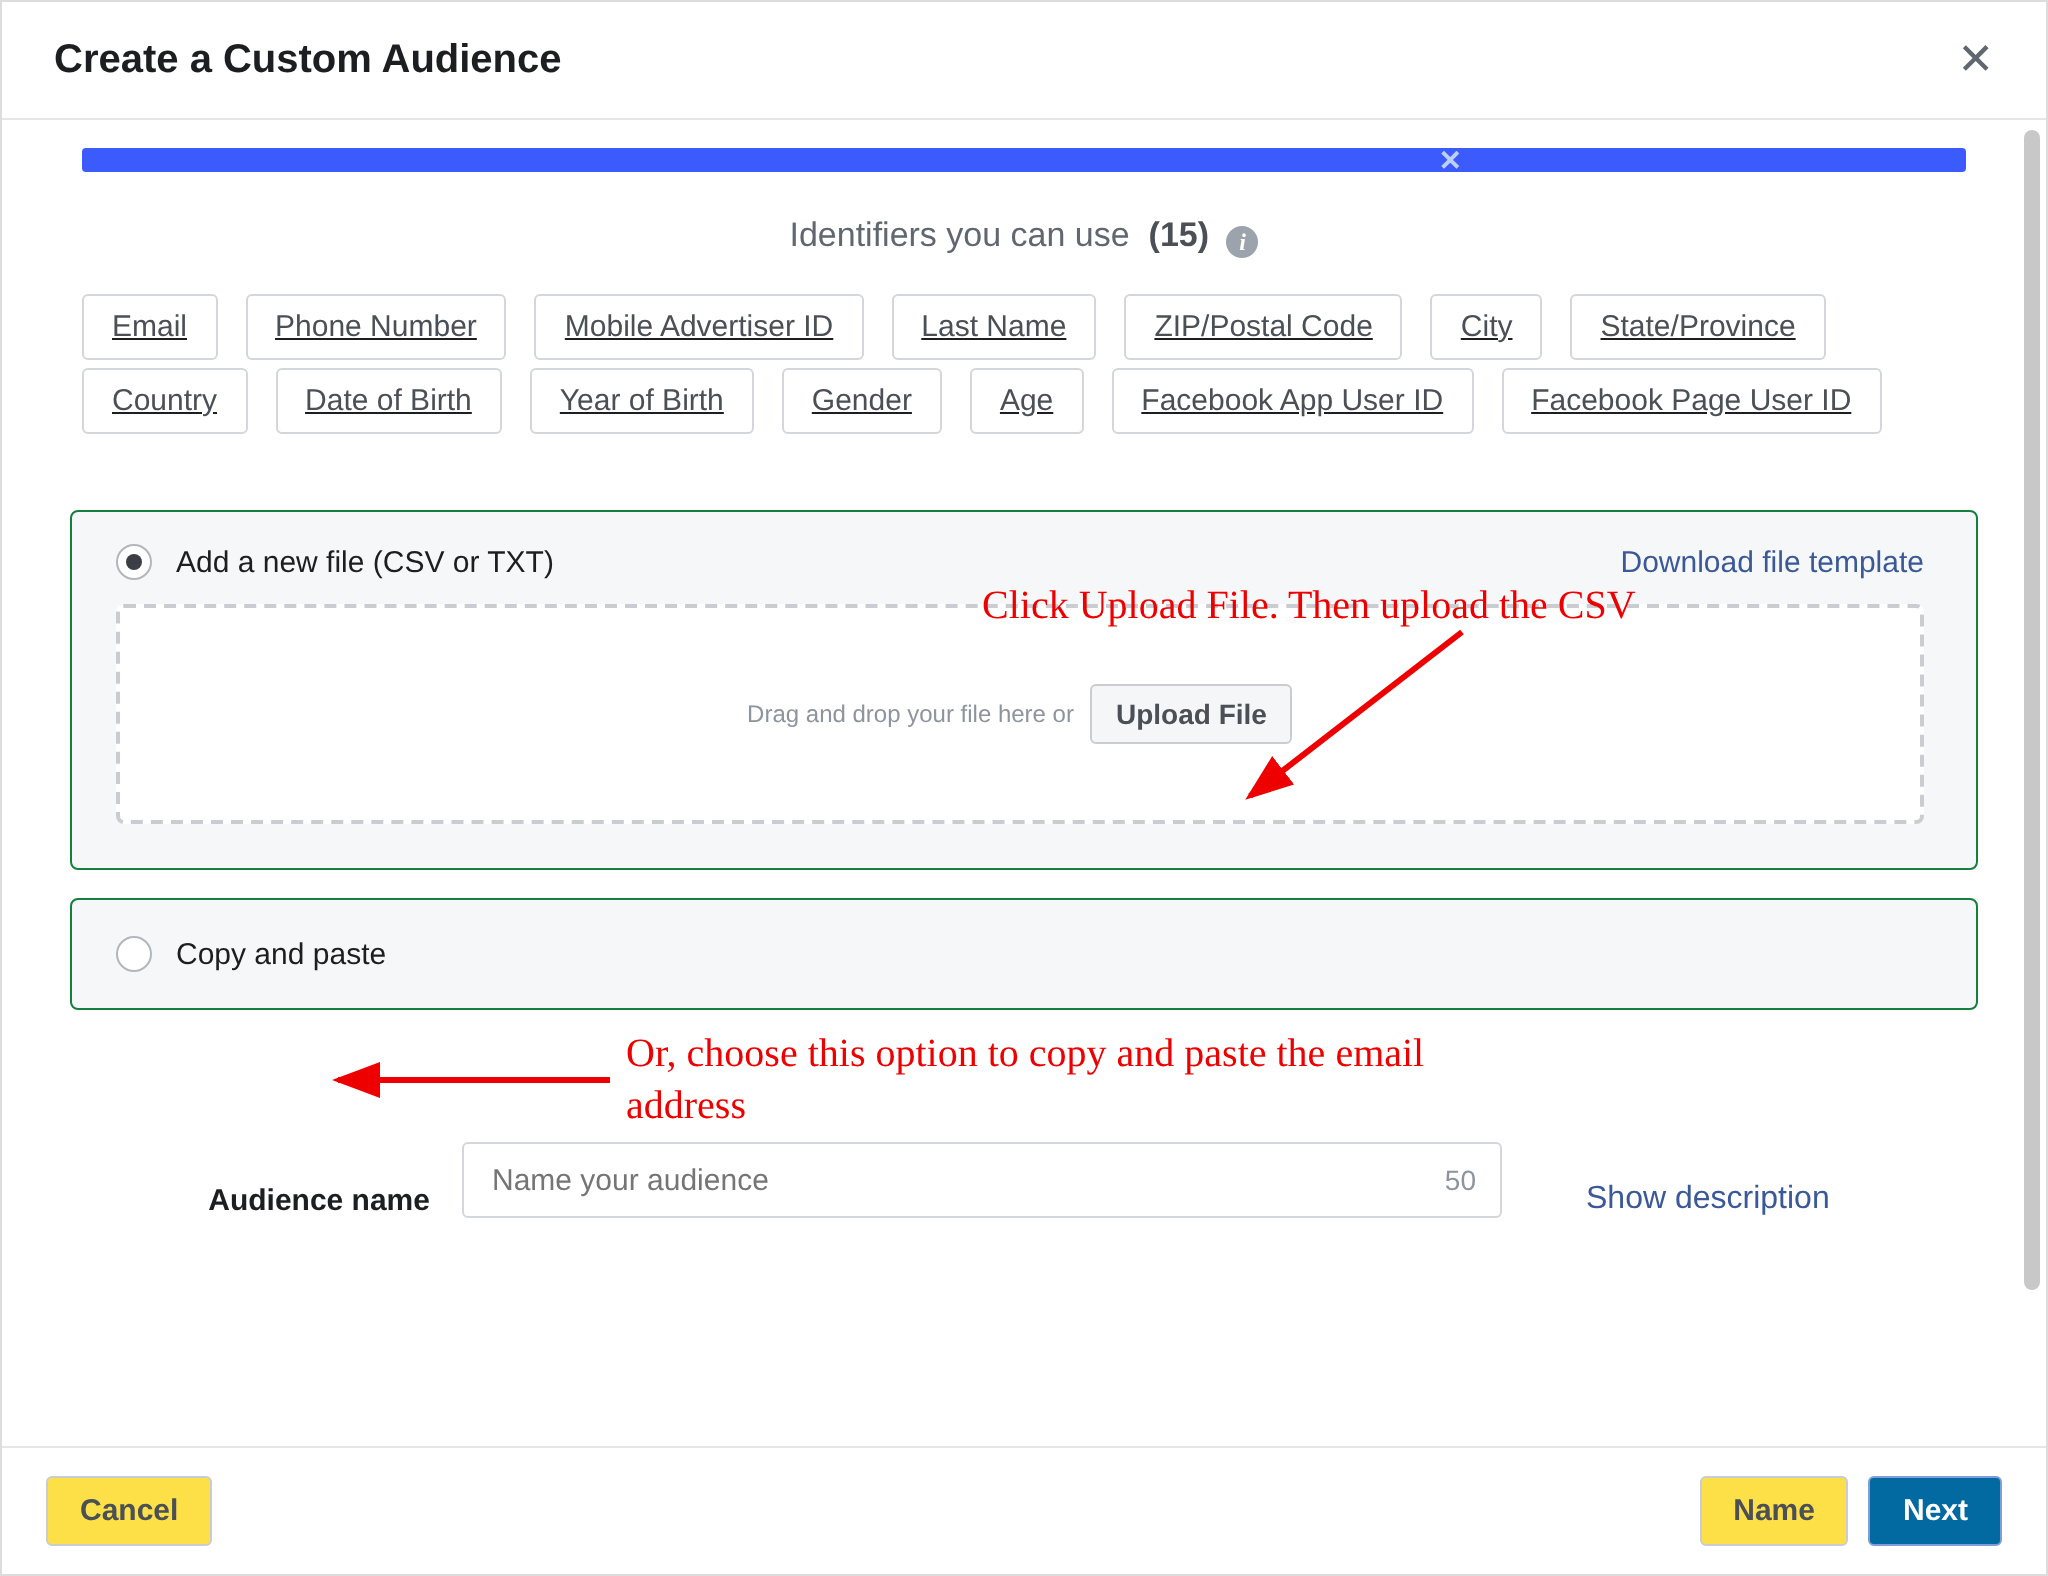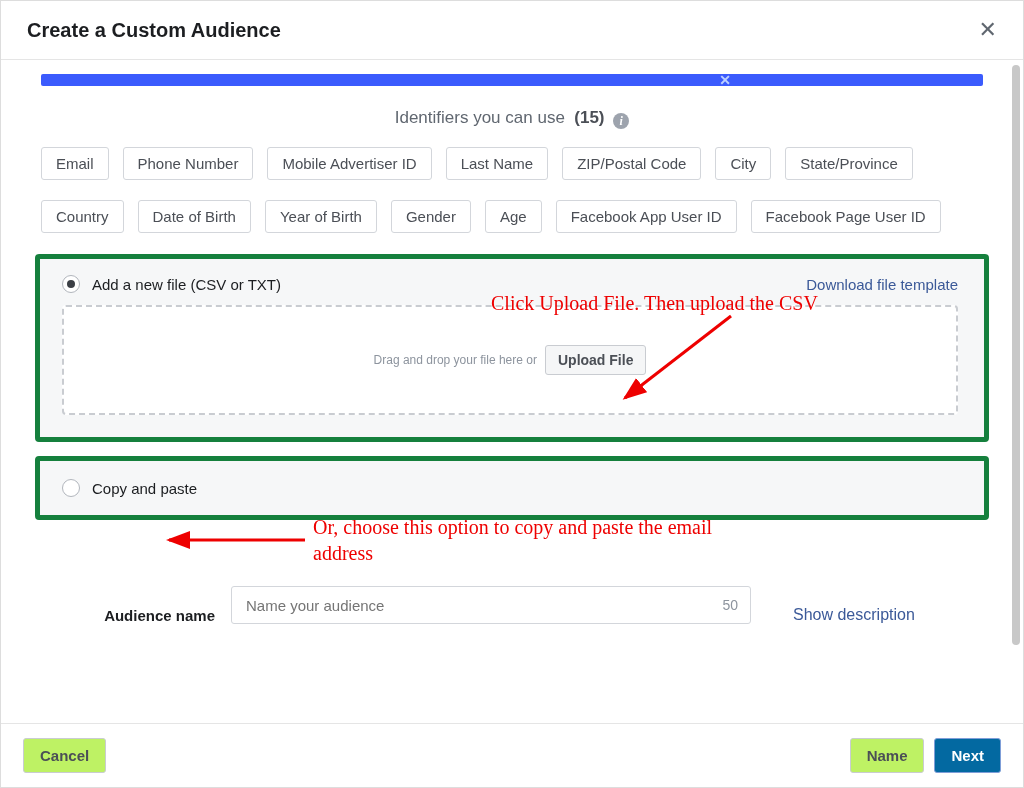--- a/index.html
+++ b/index.html
@@ -78,36 +78,37 @@
     font-size: 12px;
     line-height: 16px;
     text-align: center;
     font-weight: 700;
     vertical-align: -2px;
     margin-left: 4px;
   }
   .chips {
     display: flex;
     flex-wrap: wrap;
-    gap: 20px 14px;
-    margin-bottom: 21px;
+    gap: 4px 14px;
+    margin-bottom: 38px;
     padding: 0 6px;
+    text-decoration: underline;
   }
   .chip {
     border: 1px solid #d3d6db;
     border-radius: 3px;
     padding: 7px 14px;
     font-size: 15px;
     color: #4b4f56;
     cursor: pointer;
     background: #fff;
   }
   .panel {
     background: #f6f7f8;
-    border: 5px solid #15803d;
+    border: 1px solid #15803d;
     border-radius: 4px;
     padding: 16px 26px 22px 22px;
     margin: 0 0 14px 0;
   }
   .panel-header-row {
     display: flex;
     align-items: center;
     justify-content: space-between;
     margin-bottom: 12px;
   }
@@ -228,21 +229,21 @@
     left: 0; right: 0; bottom: 0;
     border-top: 1px solid #e5e5e5;
     padding: 14px 22px;
     display: flex;
     align-items: center;
     justify-content: space-between;
     background: #fff;
   }
   .btn {
     border: 1px solid #c9ccd1;
-    background: #bef264;
+    background: #fde047;
     padding: 8px 16px;
     border-radius: 3px;
     font-size: 15px;
     font-weight: 700;
     color: #4b4f56;
     cursor: pointer;
   }
   .btn-group {
     display: flex;
     gap: 10px;

